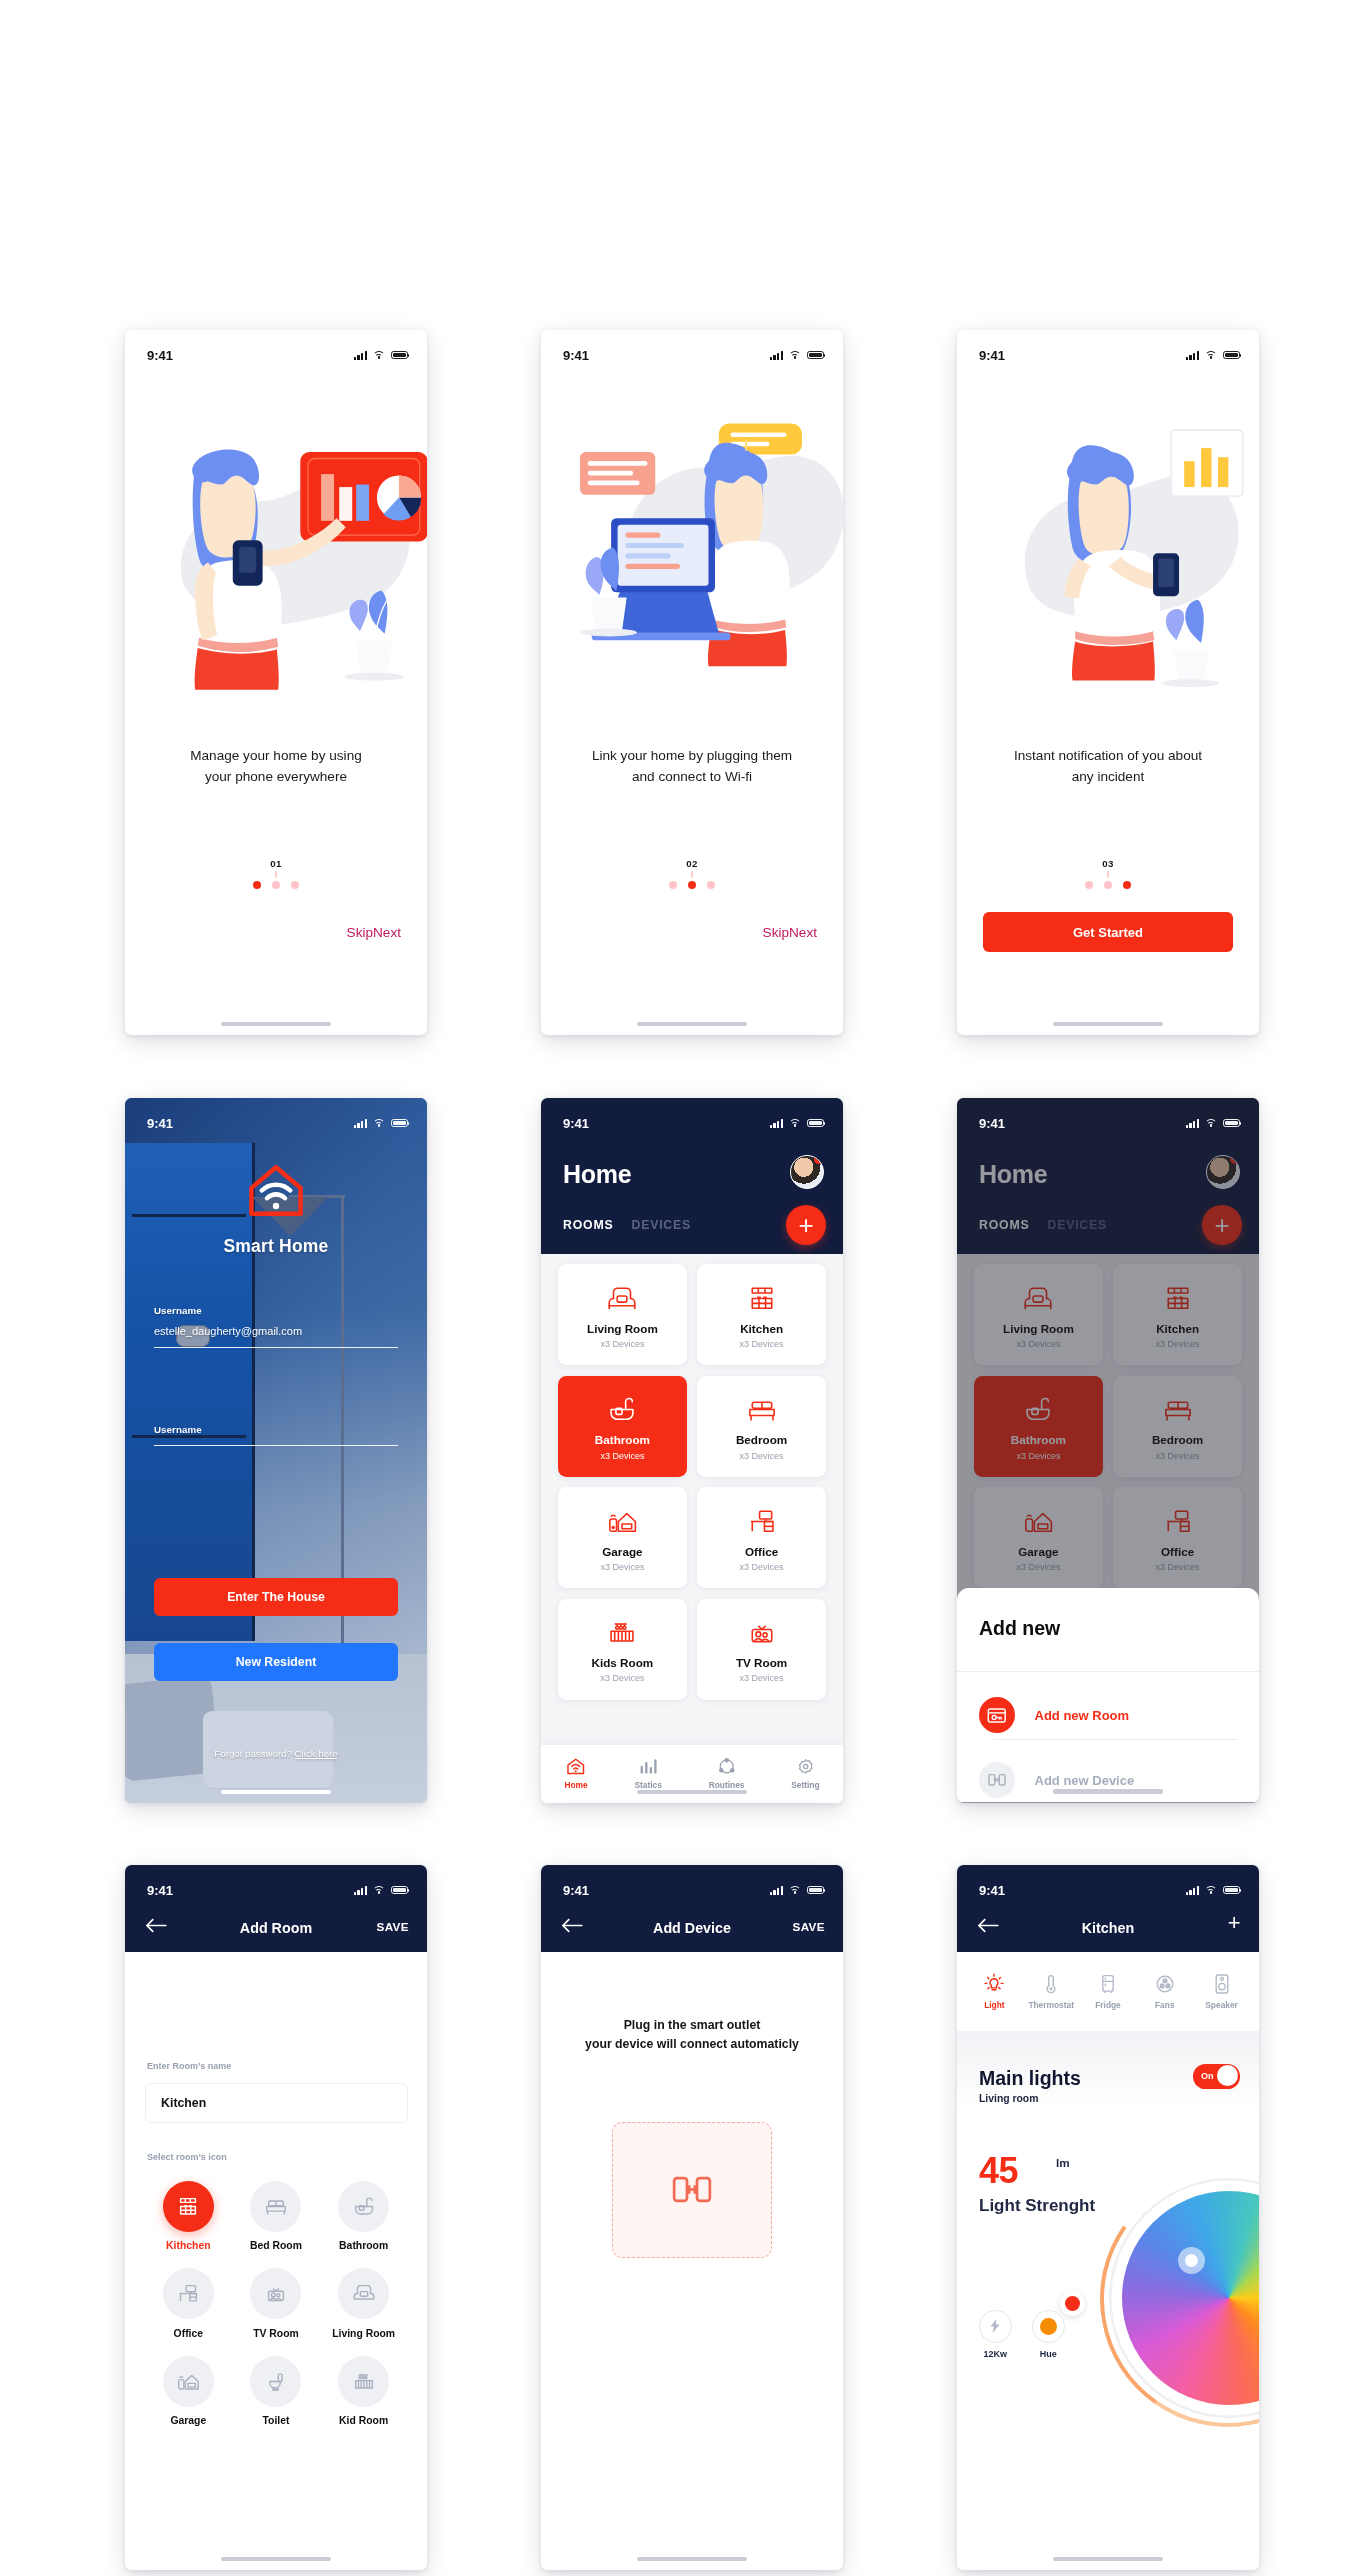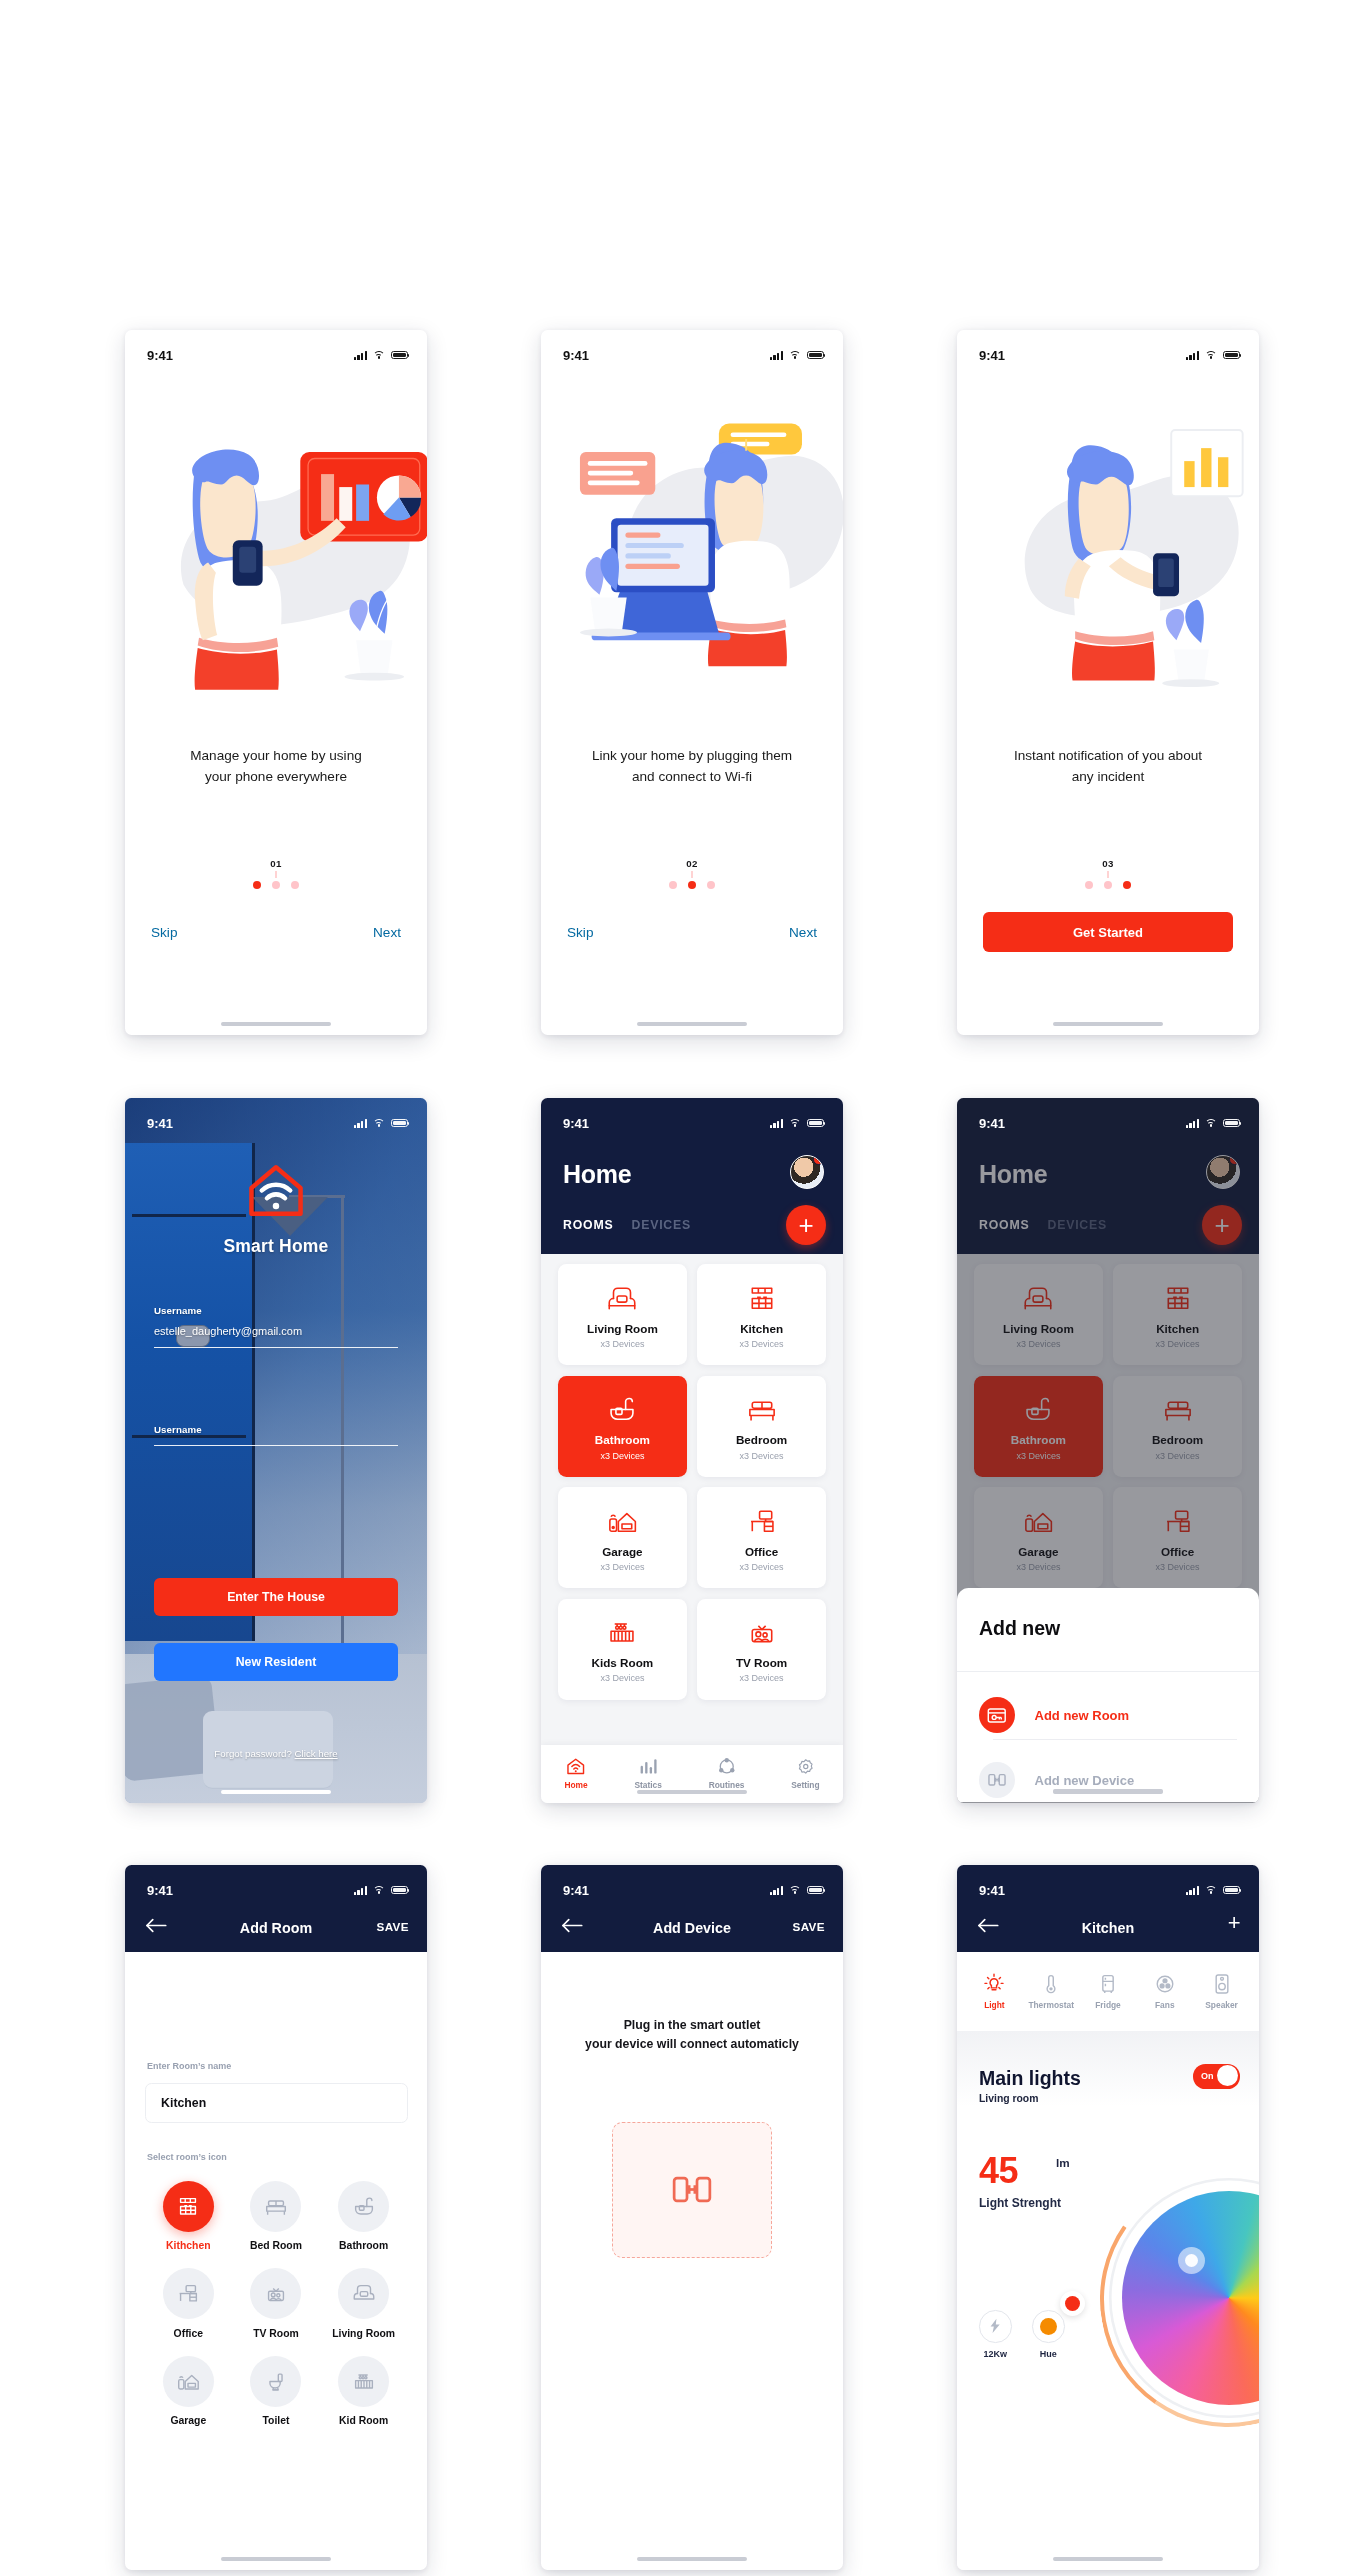--- a/index.html
+++ b/index.html
@@ -69,21 +69,21 @@
     text-align:center; font-size:13.6px; line-height:1.52; color:#1b1b1b; font-weight:400;
   }
   .dots { position:absolute; left:0; right:0; top:528px; text-align:center; }
   .dots .num { font-size:9.7px; font-weight:700; color:#17171a; letter-spacing:0.3px; }
   .dots .stem { width:1.3px; height:7.1px; background:#ffd3d3; margin:1.9px auto 2.6px; }
   .dots .row { display:flex; justify-content:center; gap:10.4px; }
   .dots .d { width:8.4px; height:8.4px; border-radius:50%; background:#ffc4c9; }
   .dots .d.on { background:#f52d16; }
   .onb-actions {
     position:absolute; left:26px; right:26px; top:595px;
-    display:flex; justify-content:space-between; font-size:13.6px; color:#0369a1;
+    display:flex; justify-content:flex-end; font-size:13.6px; color:#be185d;
   }
   .cta {
     position:absolute; left:26px; right:26px; top:582px; height:40px;
     background:#f52d16; border-radius:5.8px; color:#fff; font-size:13px; font-weight:600;
     display:flex; align-items:center; justify-content:center;
   }
 
   
   .login-bg { position:absolute; inset:0;
     background:
@@ -216,21 +216,21 @@
   .k-title { position:absolute; left:22px; top:36px; font-size:19.5px; font-weight:700; color:#101530; }
   .k-sub   { position:absolute; left:22px; top:62px; font-size:10.4px; font-weight:600; color:#20263f; }
   .toggle { position:absolute; right:19.5px; top:32.5px; width:47px; height:25px; border-radius:12.3px;
             background:#f52d16; display:flex; align-items:center; }
   .toggle .tl { color:#fff; font-size:9px; font-weight:700; margin-left:8.4px; }
   .toggle .kn { position:absolute; right:1.9px; top:1.9px; width:21px; height:21px; border-radius:50%;
                 background:#fff; }
   .lm-val { position:absolute; left:22px; top:122px; font-size:36px; font-weight:700; color:#f52d16;
             line-height:1; letter-spacing:-0.6px; }
   .lm-unit{ position:absolute; left:99px; top:125px; font-size:11.7px; font-weight:700; color:#1d2440; }
-  .lm-lab { position:absolute; left:22px; top:165px; font-size:12px; font-weight:700; color:#222a46; }
+  .lm-lab { position:absolute; left:22px; top:165px; font-size:17px; font-weight:700; color:#222a46; }
   .mini { position:absolute; display:flex; flex-direction:column; align-items:center; gap:6.5px; }
   .mini .mb { width:32.5px; height:32.5px; border-radius:50%; border:1px solid #e3e6ec; background:#fff;
               display:flex; align-items:center; justify-content:center; }
   .mini .ml { font-size:9px; font-weight:700; color:#1d2440; }
   .wheel { position:absolute; right:-77px; top:160px; width:214px; height:214px; border-radius:50%;
            background: conic-gradient(from 90deg,
              #ffcb18 0deg, #ff8a1f 45deg, #fb6a5a 80deg, #f55fa0 115deg,
              #d85ad6 150deg, #8b6ce0 185deg, #5a86ea 215deg, #3ea8e8 250deg,
              #47c6c0 285deg, #a8d84f 315deg, #ffcb18 360deg);
            box-shadow:0 0 0 10.4px #fff, 0 0 0 13px #eef0f3; }

